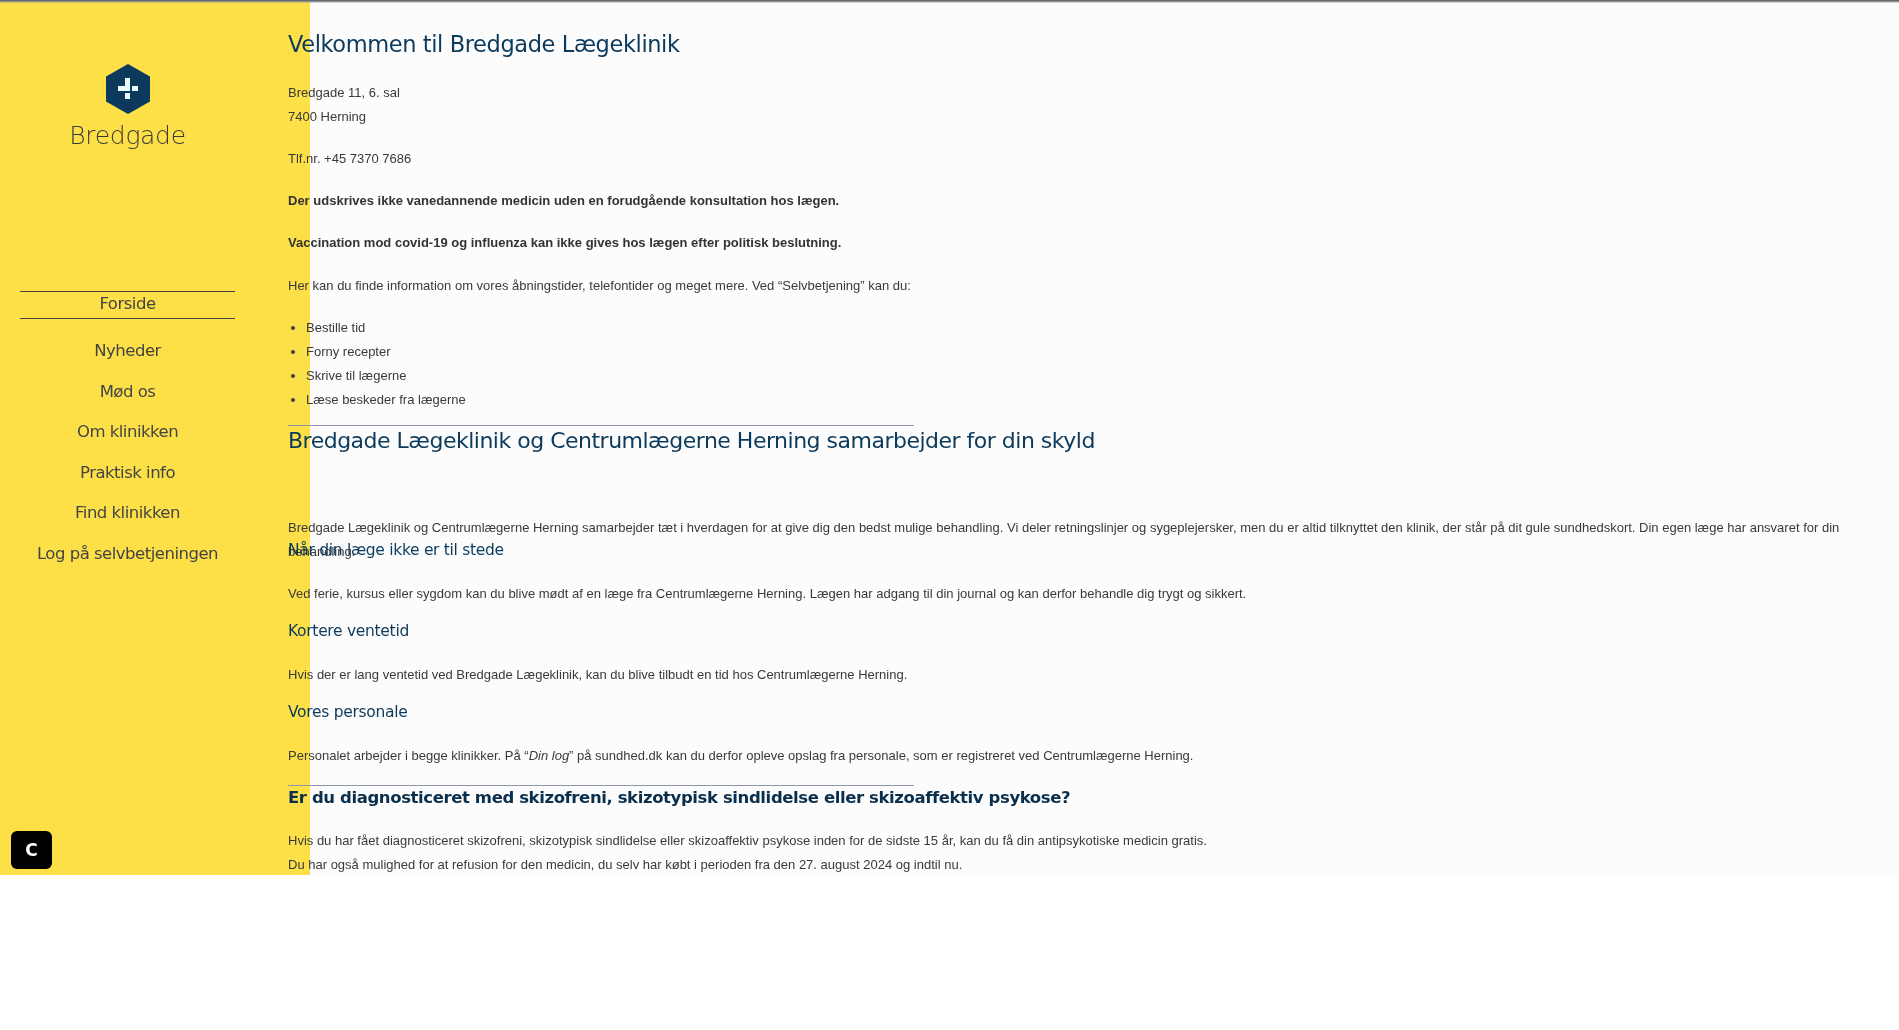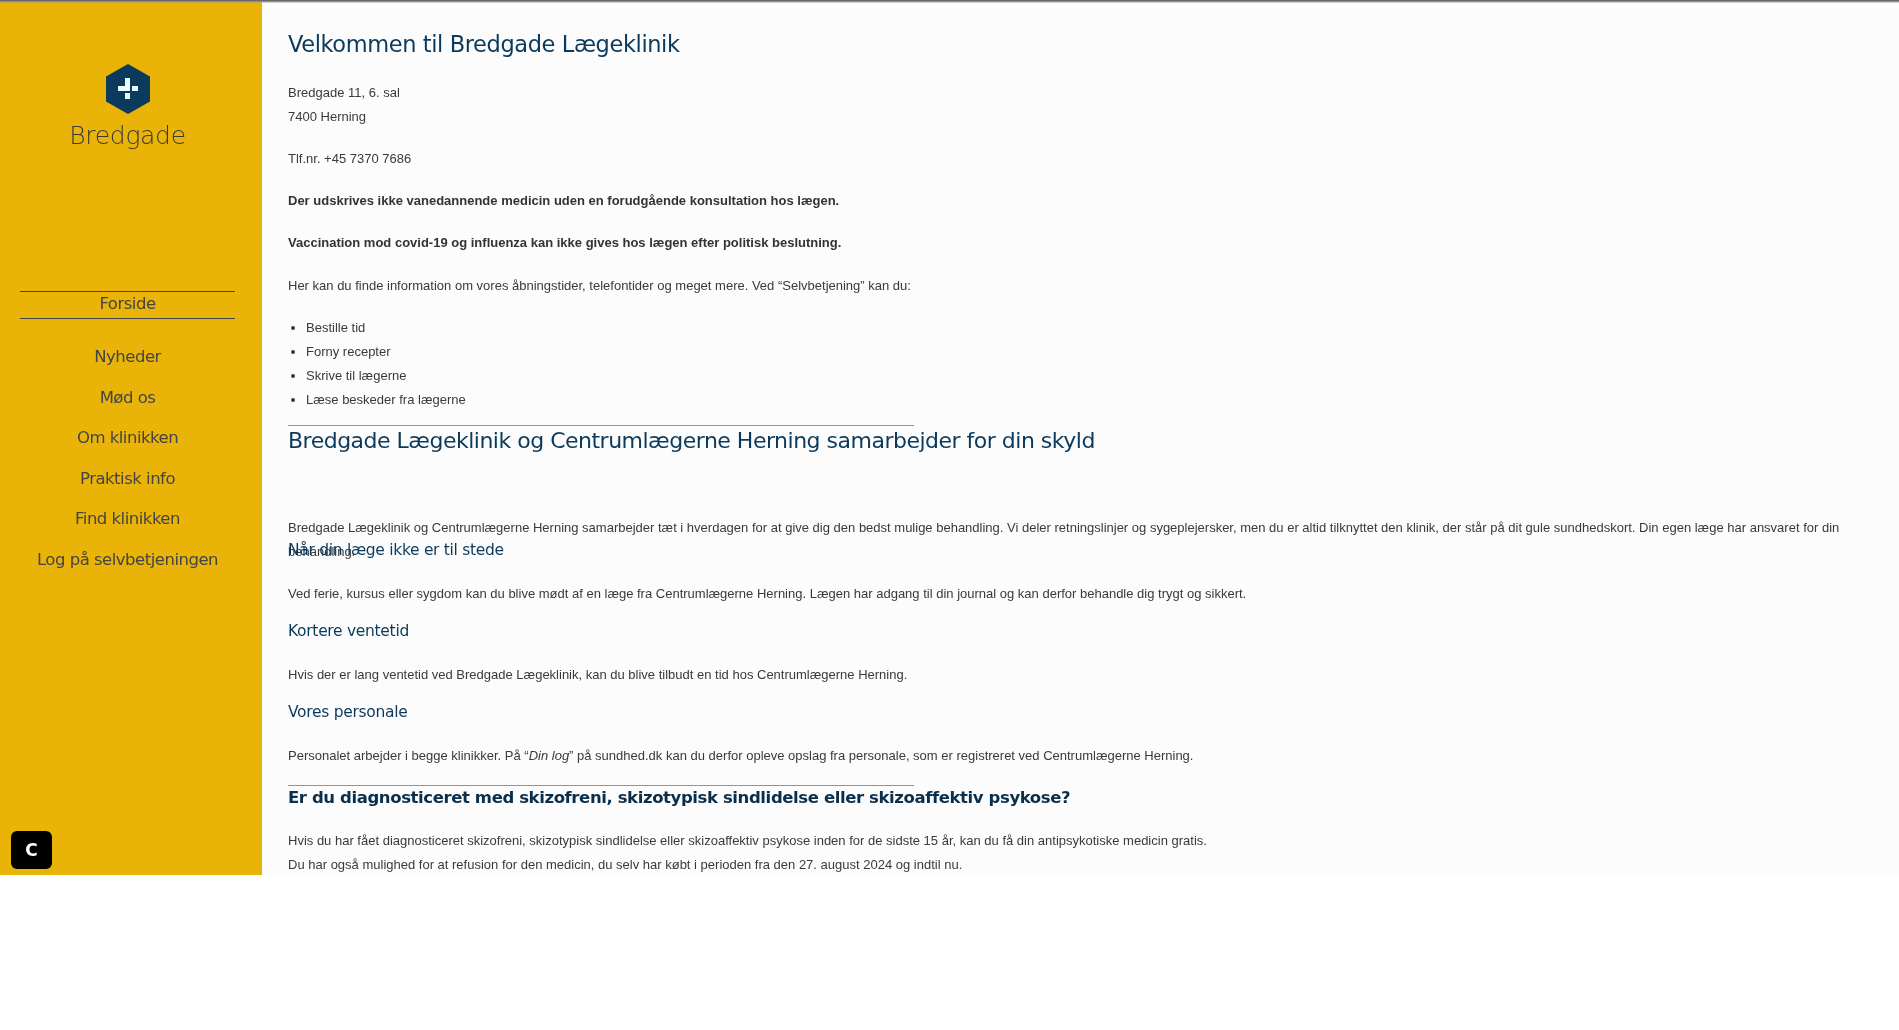--- a/index.html
+++ b/index.html
@@ -22,23 +22,23 @@
       position: absolute;
       left: 0; top: 0;
       width: 1899px;
       height: 3px;
       background: linear-gradient(#555, #9a9a9a 60%, rgba(200,200,200,0));
       z-index: 5;
     }
     .sidebar {
       position: absolute;
       left: 0; top: 0;
-      width: 262px;
+      width: 310px;
       height: 875px;
-      background: #eab308;
+      background: #fde047;
     }
     .logo {
       position: absolute;
       left: 0; top: 64px;
       width: 255px;
       text-align: center;
     }
     .logo-icon {
       display: block;
       margin: 0 auto;
@@ -69,21 +69,21 @@
       font-size: 16.5px;
       color: #444;
       letter-spacing: -0.5px;
       cursor: pointer;
     }
     .nav li.active {
       height: 26px;
       line-height: 24px;
       border-top: 1.5px solid #444;
       border-bottom: 1.5px solid #444;
-      margin-bottom: 18px;
+      margin-bottom: 12px;
     }
     .cookie-badge {
       position: absolute;
       left: 11px; top: 831px;
       width: 41px; height: 38px;
       background: #000;
       border-radius: 6px;
       color: #fff;
       font-family: "DejaVu Sans", sans-serif;
       font-weight: bold;

